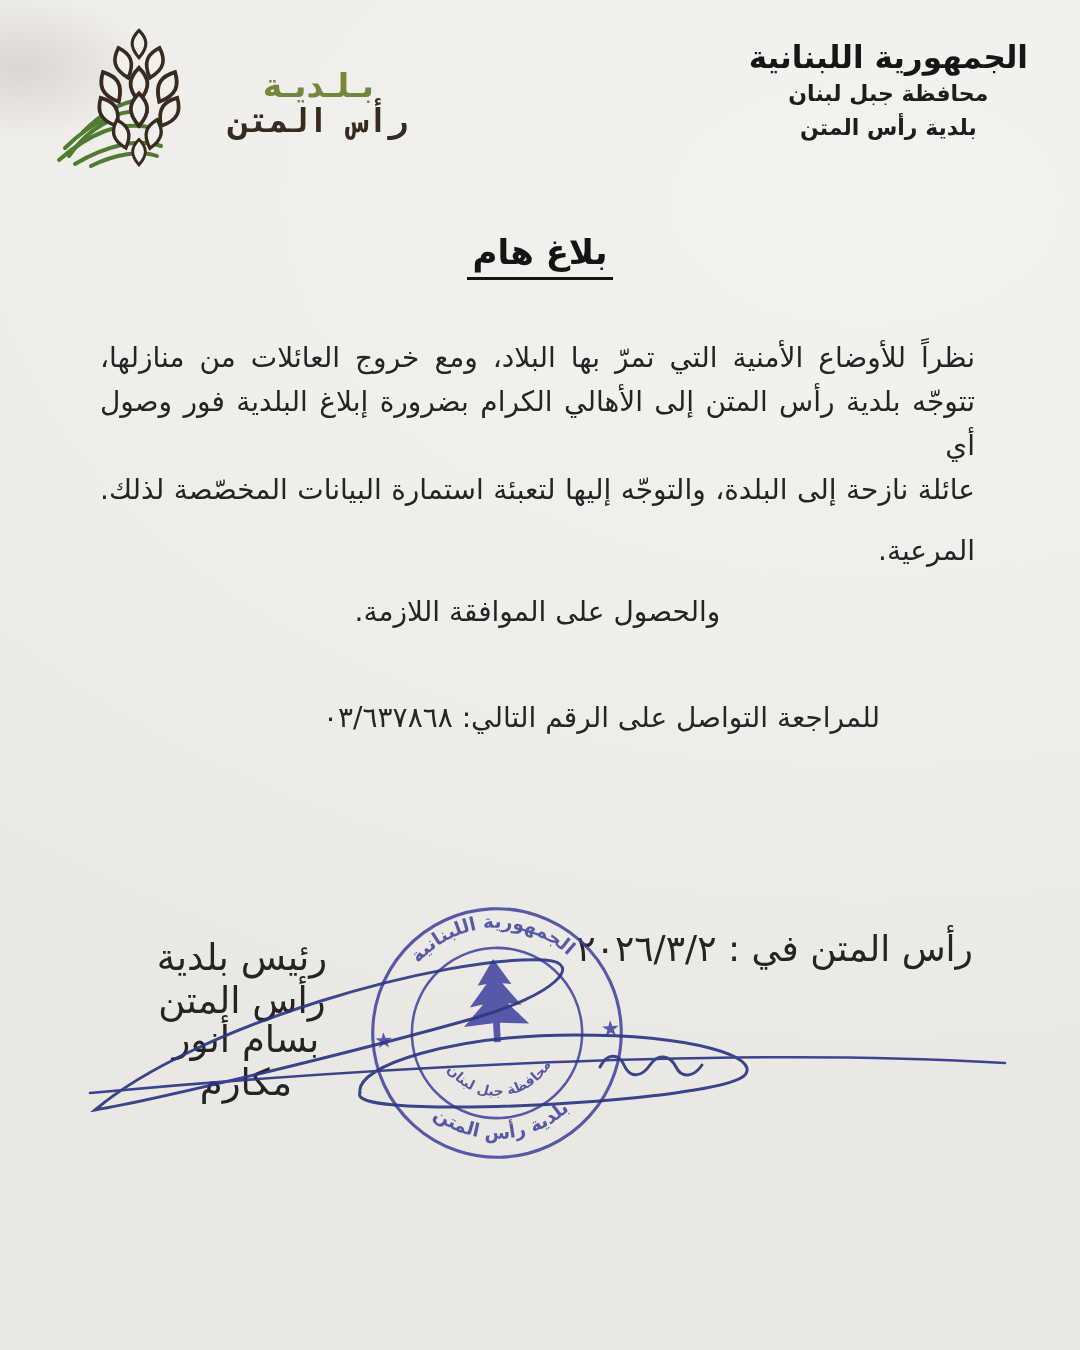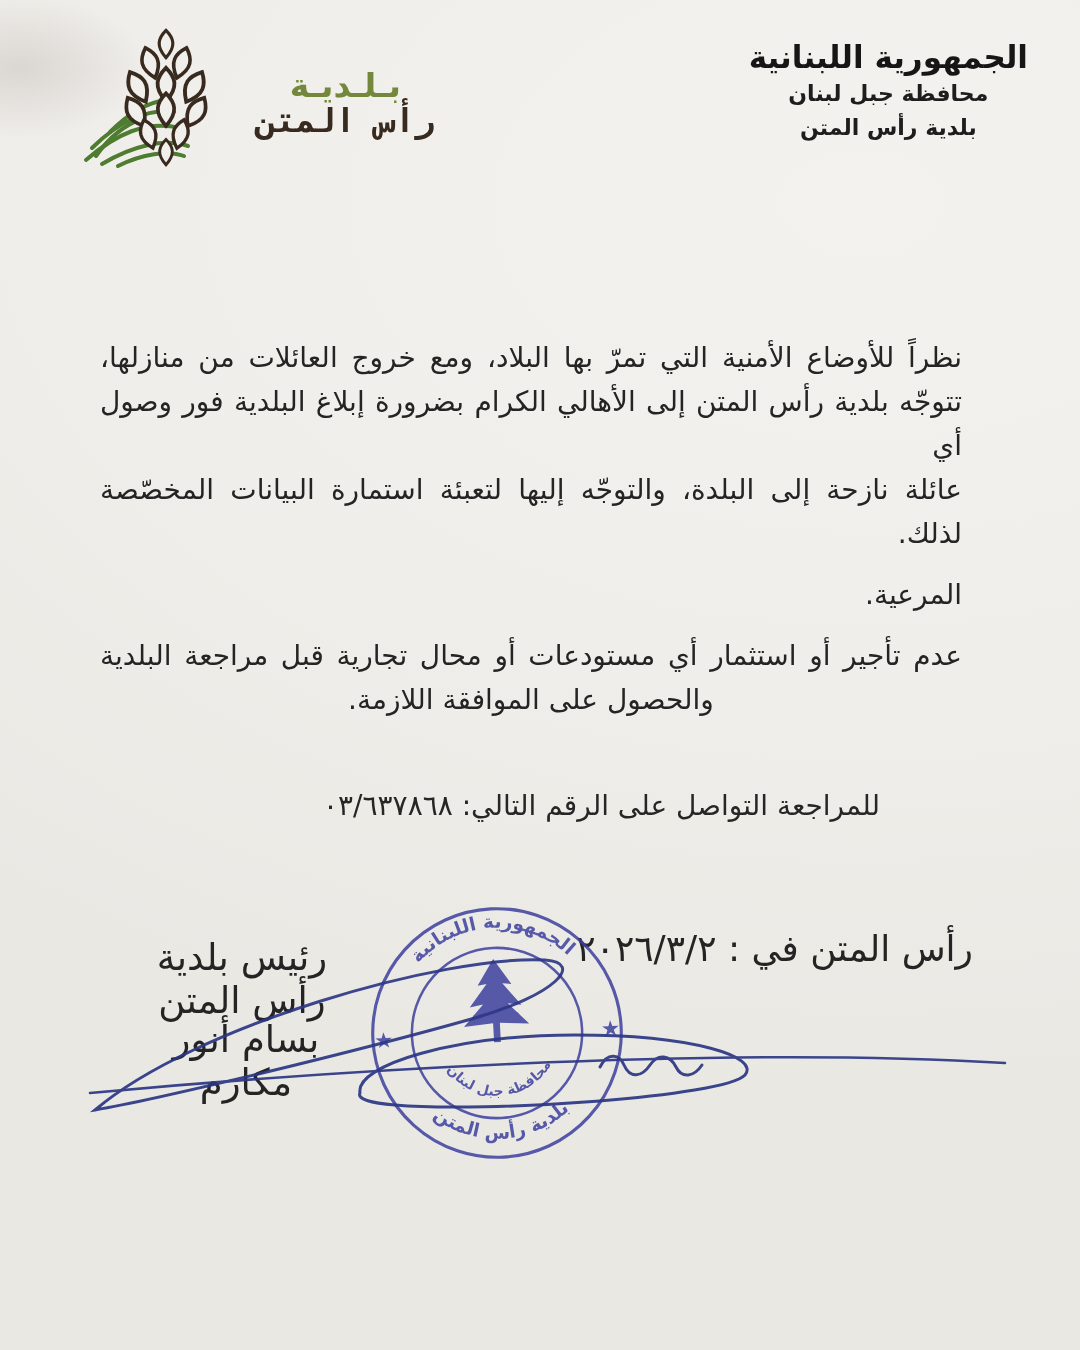--- a/index.html
+++ b/index.html
@@ -7,31 +7,31 @@
     position:relative;width:1080px;height:1350px;overflow:hidden;
     font-family:"DejaVu Sans",sans-serif;color:#262626;
     background:
       radial-gradient(180px 100px at 2% 5%, rgba(120,115,108,.18) 0%, rgba(120,115,108,0) 70%),
       radial-gradient(1400px 900px at 80% 15%, #f4f2ee 0%, #f0eeea 55%, #eae8e3 100%);
   }
   
   .letterhead-right{position:absolute;top:38px;right:52px;text-align:center;direction:rtl;}
   .letterhead-right .l1{font-size:31px;font-weight:bold;color:#161616;line-height:1.25;}
   .letterhead-right .l2{font-size:22px;font-weight:bold;color:#1d1d1d;line-height:1.55;}
-  .logo{position:absolute;top:22px;left:80px;display:flex;align-items:center;gap:4px;}
+  .logo{position:absolute;top:22px;left:53px;display:flex;align-items:center;gap:4px;}
   .logo-text{display:flex;flex-direction:column;align-items:center;margin-top:14px;}
   .logo-text .green{font-size:33px;font-weight:bold;color:#74883c;line-height:1.15;letter-spacing:1px;}
   .logo-text .brown{font-size:33px;font-weight:bold;color:#382a1e;line-height:1.15;font-family:Liberation Mono, monospace;}
   
   .title-row{position:absolute;top:232px;left:0;width:100%;text-align:center;}
   .doc-title{display:inline-block;font-size:34px;font-weight:bold;color:#141414;
     border-bottom:3px solid #141414;padding:0 6px 5px;}
   
   .content{position:absolute;top:336px;left:100px;right:102px;direction:rtl;}
-  .para{margin:0 16px 17px 0;}
+  .para{margin:0 3px 17px 0;}
   .line{font-size:28px;line-height:44px;color:#242424;}
   .stretch{text-align:justify;text-align-last:justify;-moz-text-align-last:justify;text-justify:inter-word;}
   .start{text-align:right;}
   .center{text-align:center;}
   .contact-line{margin-top:62px;text-align:right;padding-right:98px;font-size:28px;line-height:44px;}
   
   .date-line{position:absolute;top:928px;right:107px;direction:rtl;font-size:36px;color:#242424;}
   .sig-title{position:absolute;top:936px;left:116px;width:252px;text-align:center;direction:rtl;
     font-size:37px;color:#242424;}
   .sig-name{position:absolute;top:1018px;left:140px;width:212px;text-align:center;direction:rtl;
@@ -101,32 +101,34 @@
       <div class="brown">رأس المتن</div>
     </div>
   </div>
 
   <div class="letterhead-right">
     <div class="l1">الجمهورية اللبنانية</div>
     <div class="l2">محافظة جبل لبنان</div>
     <div class="l2">بلدية رأس المتن</div>
   </div>
 
+  <div class="title-row">
+    <span class="doc-title">بلاغ هام</span>
+  </div>
 
   <div class="content">
     <div class="para">
       <div class="line stretch">نظراً للأوضاع الأمنية التي تمرّ بها البلاد، ومع خروج العائلات من منازلها،</div>
       <div class="line stretch">تتوجّه بلدية رأس المتن إلى الأهالي الكرام بضرورة إبلاغ البلدية فور وصول أي</div>
       <div class="line stretch">عائلة نازحة إلى البلدة، والتوجّه إليها لتعبئة استمارة البيانات المخصّصة لذلك.</div>
     </div>
     <div class="para">
       <div class="line start">المرعية.</div>
     </div>
     <div class="para">
-      <div class="line stretch">عدم تأجير أو استثمار أي مستودعات أو محال تجارية قبل مراجعة البلدية</div>
       <div class="line center">والحصول على الموافقة اللازمة.</div>
     </div>
     <div class="contact-line">للمراجعة التواصل على الرقم التالي: ٠٣/٦٣٧٨٦٨</div>
   </div>
 
   <div class="date-line">رأس المتن في : ٢٠٢٦/٣/٢</div>
 
   <div class="sig-title">رئيس بلدية رأس المتن</div>
   <div class="sig-name">بسام أنور مكارم</div>
 

